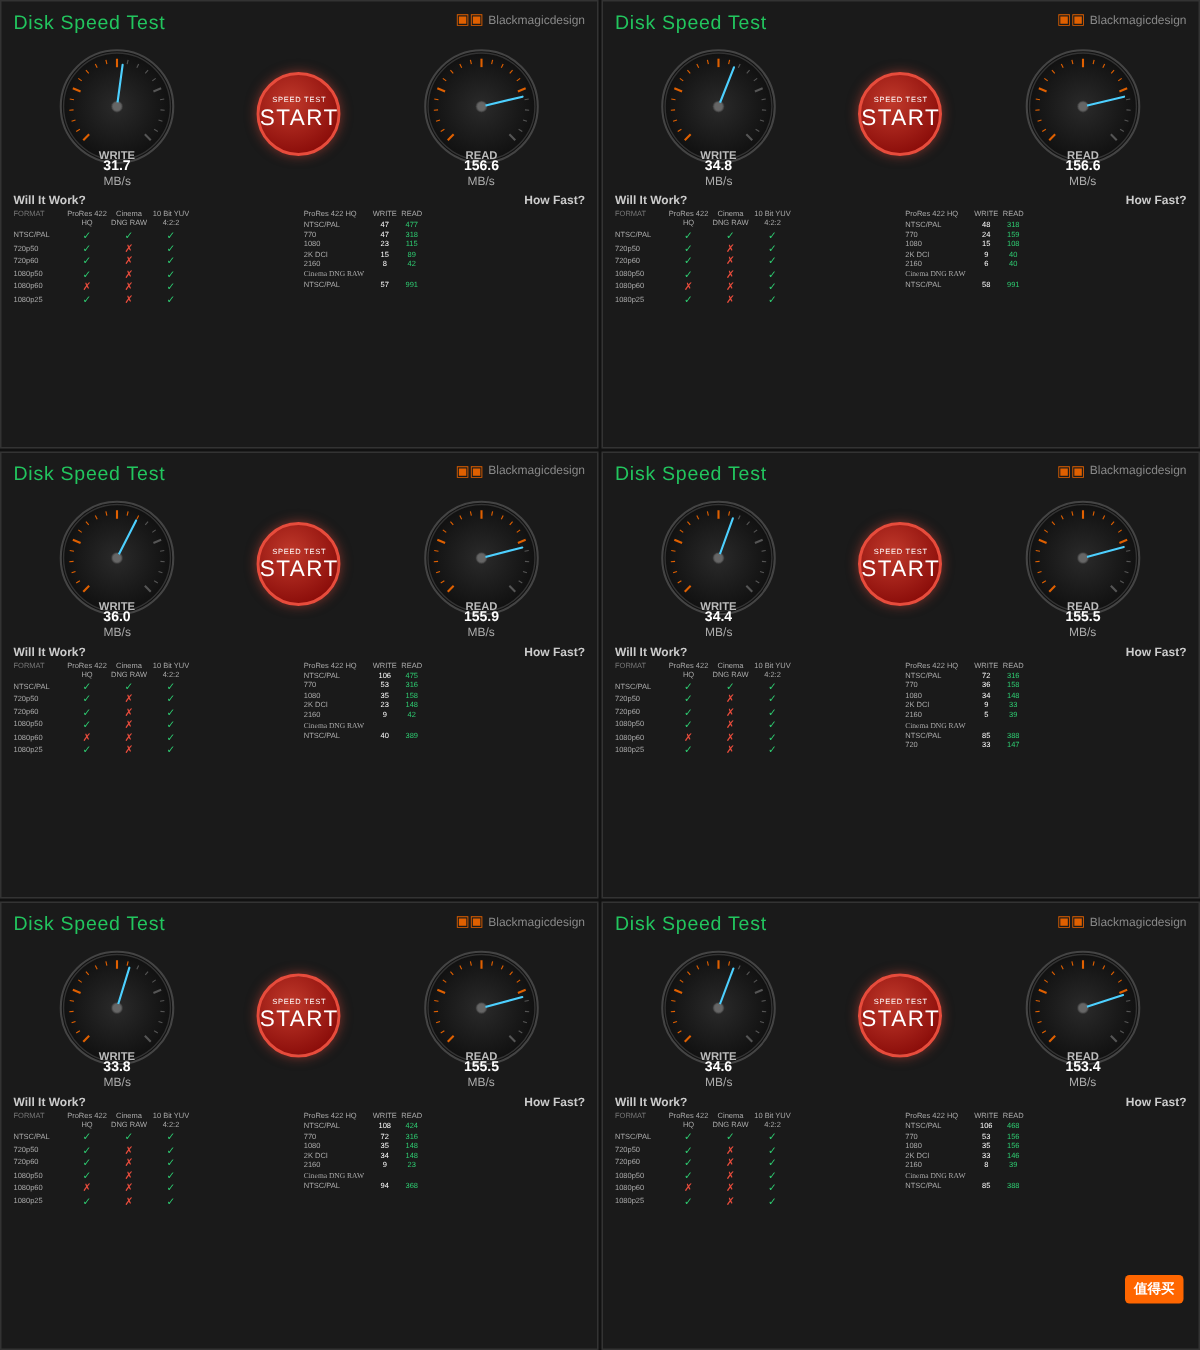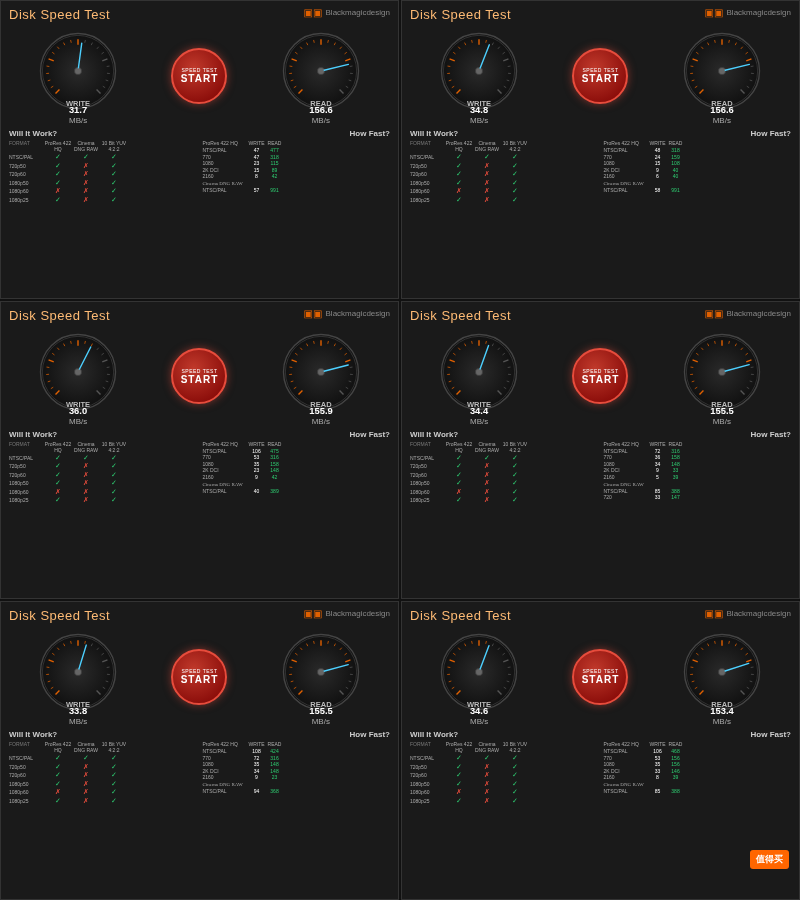--- a/index.html
+++ b/index.html
@@ -21,21 +21,21 @@
       padding: 6px 8px 4px;
       position: relative;
     }
     .panel-header {
       display: flex;
       justify-content: space-between;
       align-items: flex-start;
       margin-bottom: 4px;
     }
     .panel-title {
-      color: #fdba74;
+      color: #22c55e;
       font-size: 13px;
       font-weight: 300;
       font-family: 'Arial', sans-serif;
       letter-spacing: 0.5px;
     }
     .brand {
       color: #888;
       font-size: 8px;
       font-family: 'Arial', sans-serif;
       display: flex;
@@ -84,22 +84,22 @@
     }
     .start-btn .speed-test-text {
       color: #fff;
       font-size: 5px;
       font-family: Arial, sans-serif;
       letter-spacing: 0.5px;
       line-height: 1.2;
     }
     .start-btn .start-text {
       color: #fff;
-      font-size: 10px;
-      font-weight: bold;
+      font-size: 15px;
+      font-weight: normal;
       font-family: Arial, sans-serif;
       letter-spacing: 1px;
     }
     .section-headers {
       display: flex;
       justify-content: space-between;
       margin-bottom: 2px;
     }
     .will-it-work { color: #ccc; font-size: 8px; font-family: Arial, sans-serif; font-weight: bold; }
     .how-fast { color: #ccc; font-size: 8px; font-family: Arial, sans-serif; font-weight: bold; }

